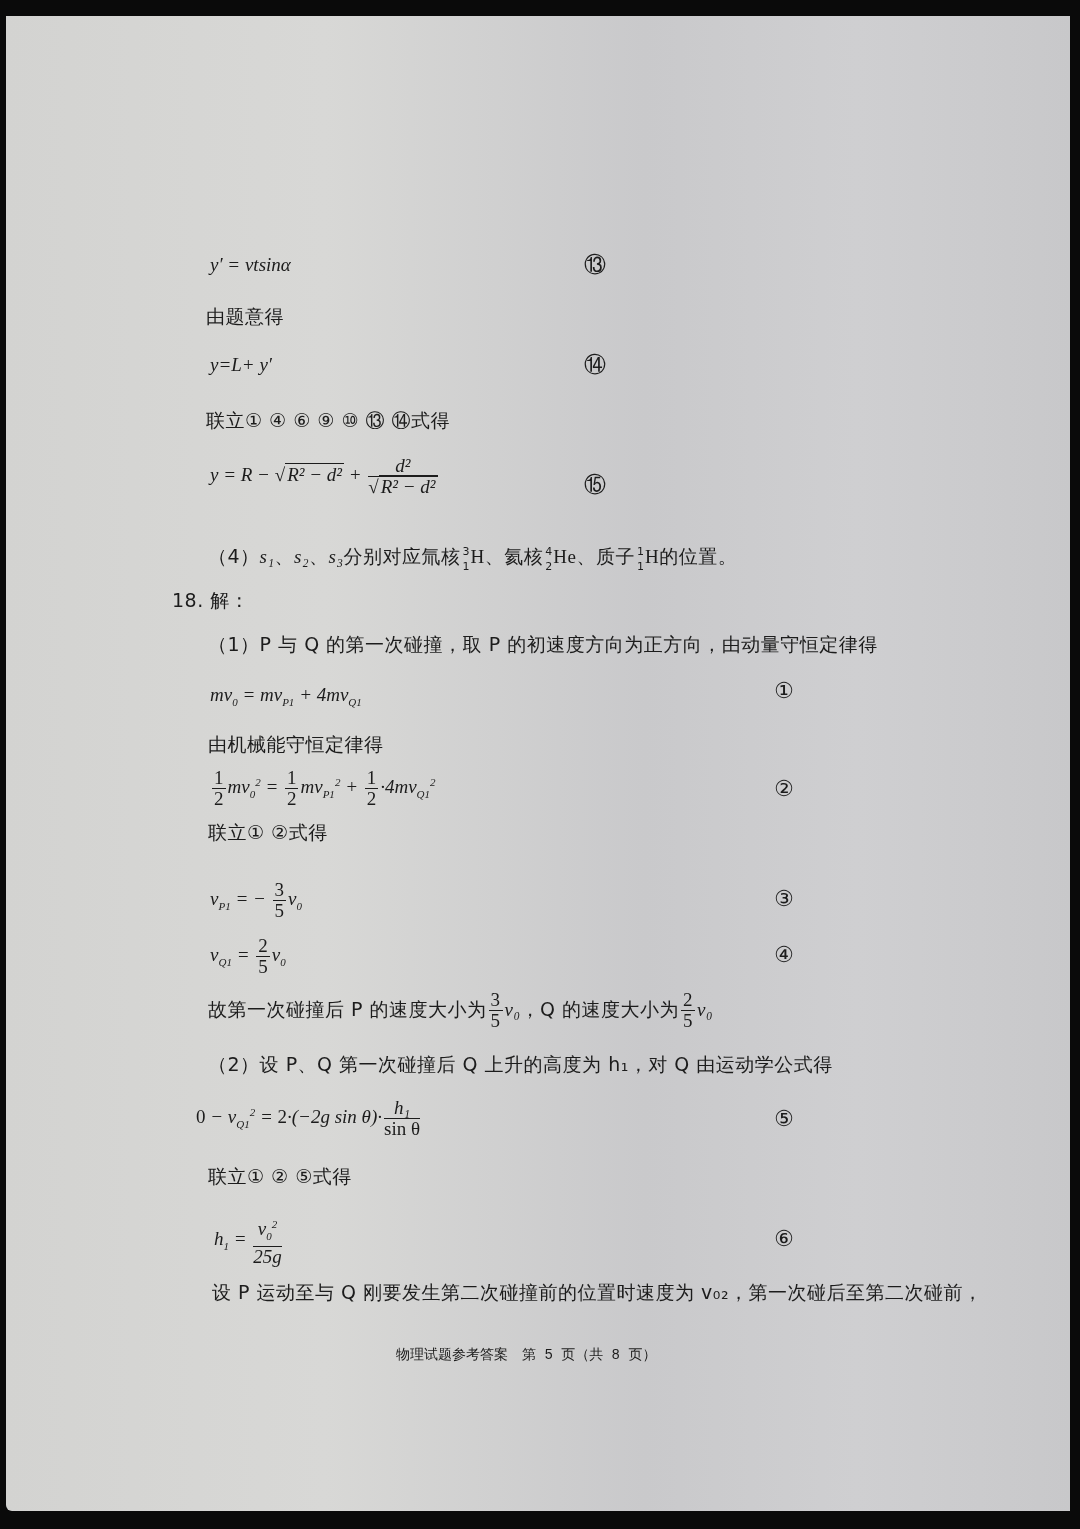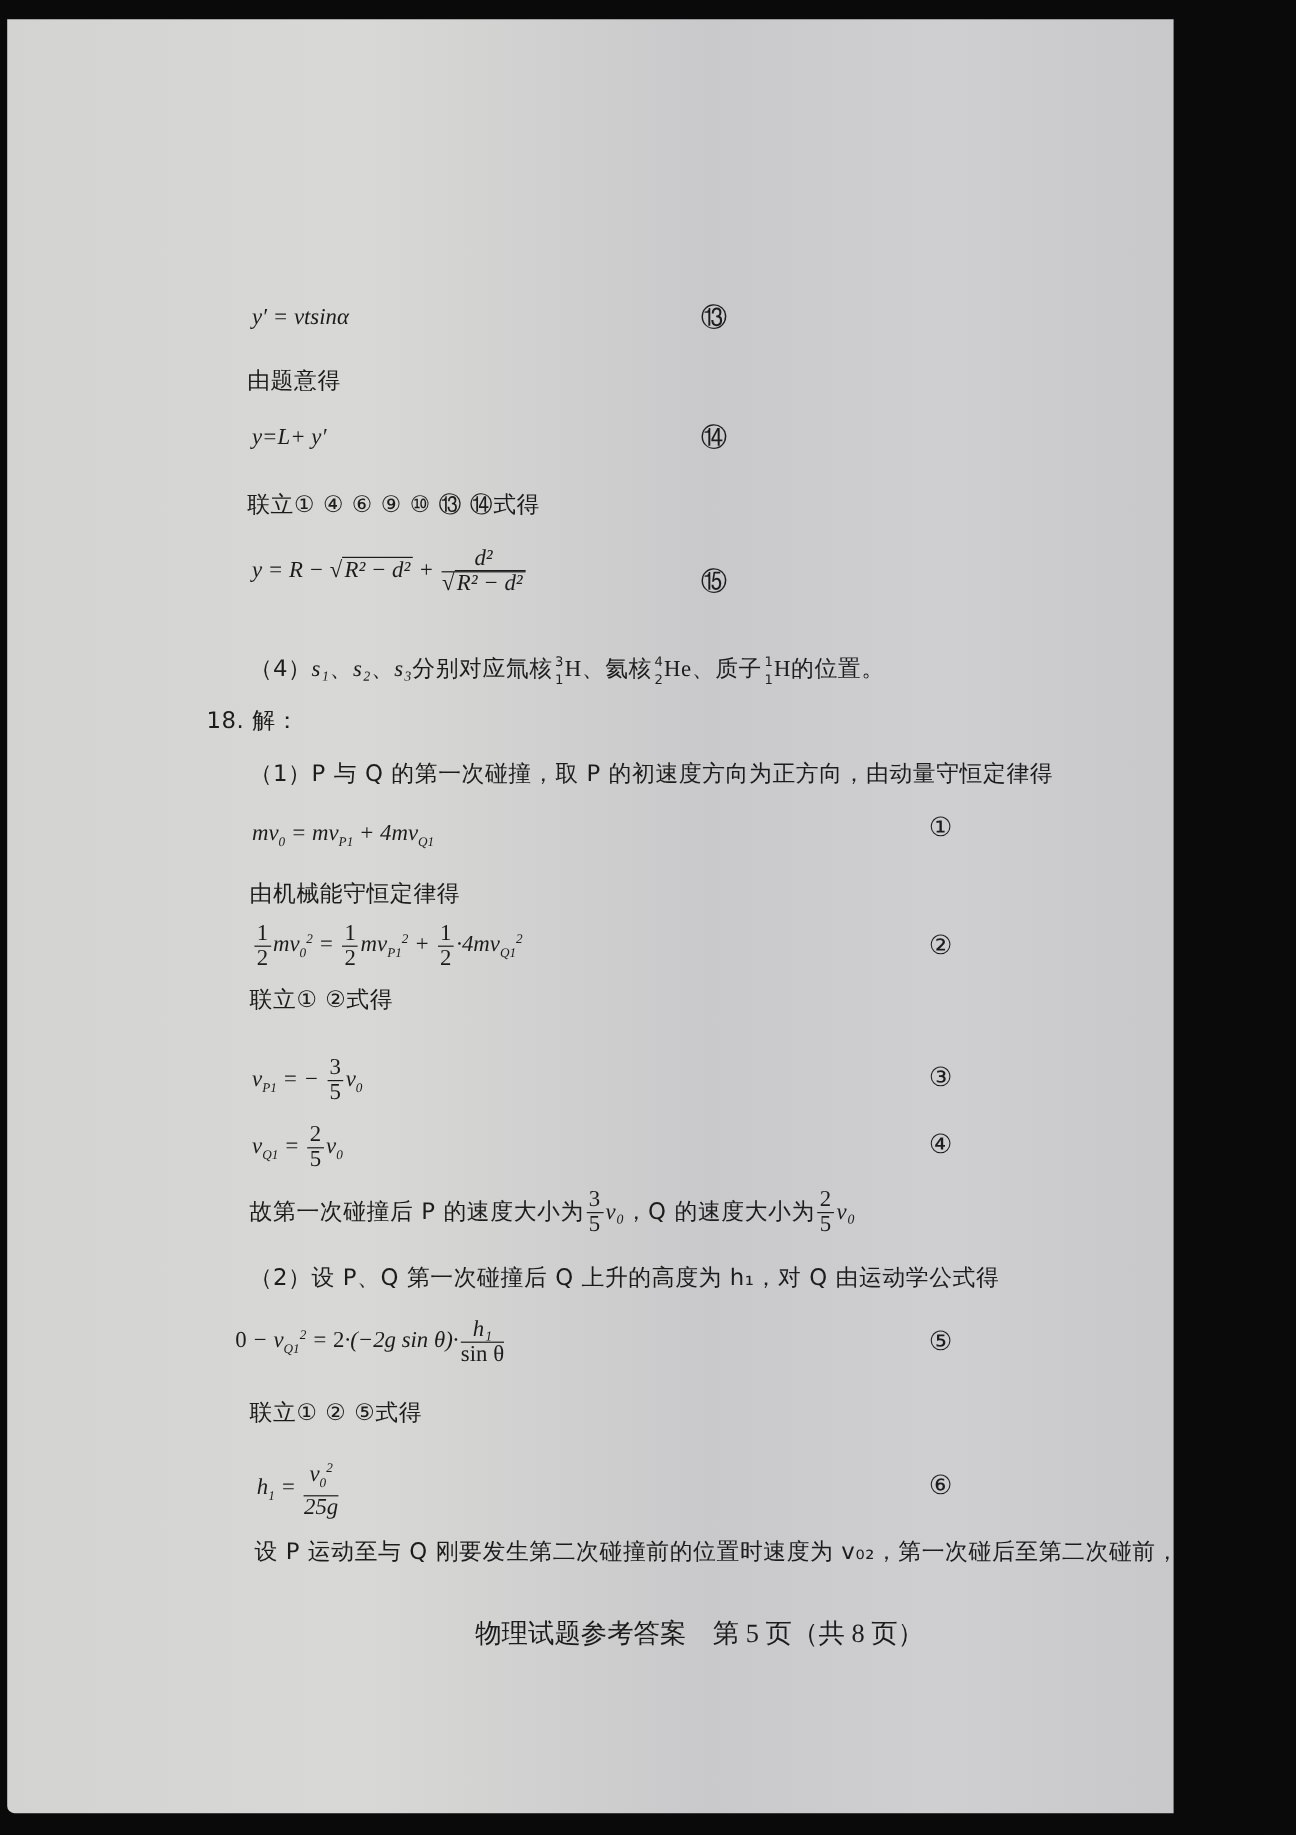--- a/index.html
+++ b/index.html
@@ -1,35 +1,35 @@
 <!DOCTYPE html>
 <html><head>
 <meta charset="utf-8">
 <style>
   html, body { margin: 0; padding: 0; }
   body {
     width: 1080px; height: 1529px; background: #0a0a0a; position: relative; overflow: hidden;
     font-family: "DejaVu Serif", "Liberation Serif", serif; color: #1c1c1c;
   }
   .paper {
-    position: absolute; left: 6px; top: 16px; width: 972px; height: 1495px;
+    position: absolute; left: 6px; top: 16px; width: 1064px; height: 1495px;
     background: linear-gradient(90deg, #d3d3d1 0%, #d8d8d6 30%, #c9c9cb 60%, #cfcfd1 80%, #c8c8ca 100%);
     border-bottom-left-radius: 6px;
   }
   .abs { position: absolute; white-space: nowrap; }
   .cn { font-family: "DejaVu Sans", "Liberation Sans", sans-serif; font-size: 19px; letter-spacing: 0.5px; }
   .math { font-family: "Liberation Serif", "DejaVu Serif", serif; font-size: 19px; font-style: italic; }
   .up { font-style: normal; }
   .eqno { font-family: "DejaVu Sans", sans-serif; font-size: 22px; }
   sub, sup { font-size: 11px; }
   .frac { display: inline-block; vertical-align: middle; text-align: center; margin: 0 2px; }
   .frac > span { display: block; line-height: 20px; }
   .frac > .num { border-bottom: 1px solid #1c1c1c; padding: 0 2px; }
   .sqrt { border-top: 1px solid #1c1c1c; padding: 0 2px; }
-  .footer { font-family: Liberation Serif, serif; font-size: 22px; }
+  .footer { font-family: Liberation Mono, monospace; font-size: 14px; }
   .nuc { display: inline-block; position: relative; width: 10px; height: 22px; vertical-align: middle; }
   .nuc .t { position: absolute; top: -2px; left: 2px; font-size: 11px; }
   .nuc .b { position: absolute; bottom: -4px; left: 2px; font-size: 11px; }
 </style>
 </head>
 <body>
 
 <div class="paper">
 
   <div class="abs math" style="left:204px; top:238px;">

